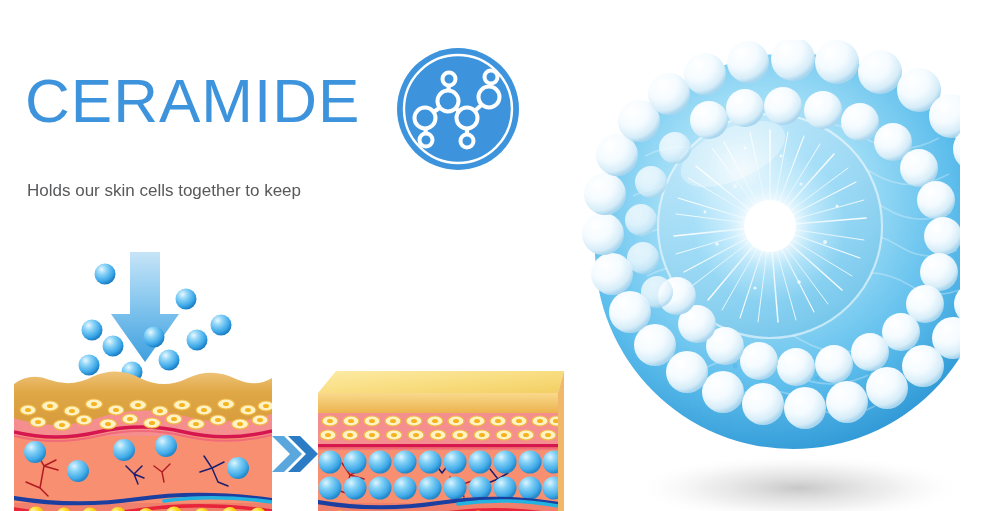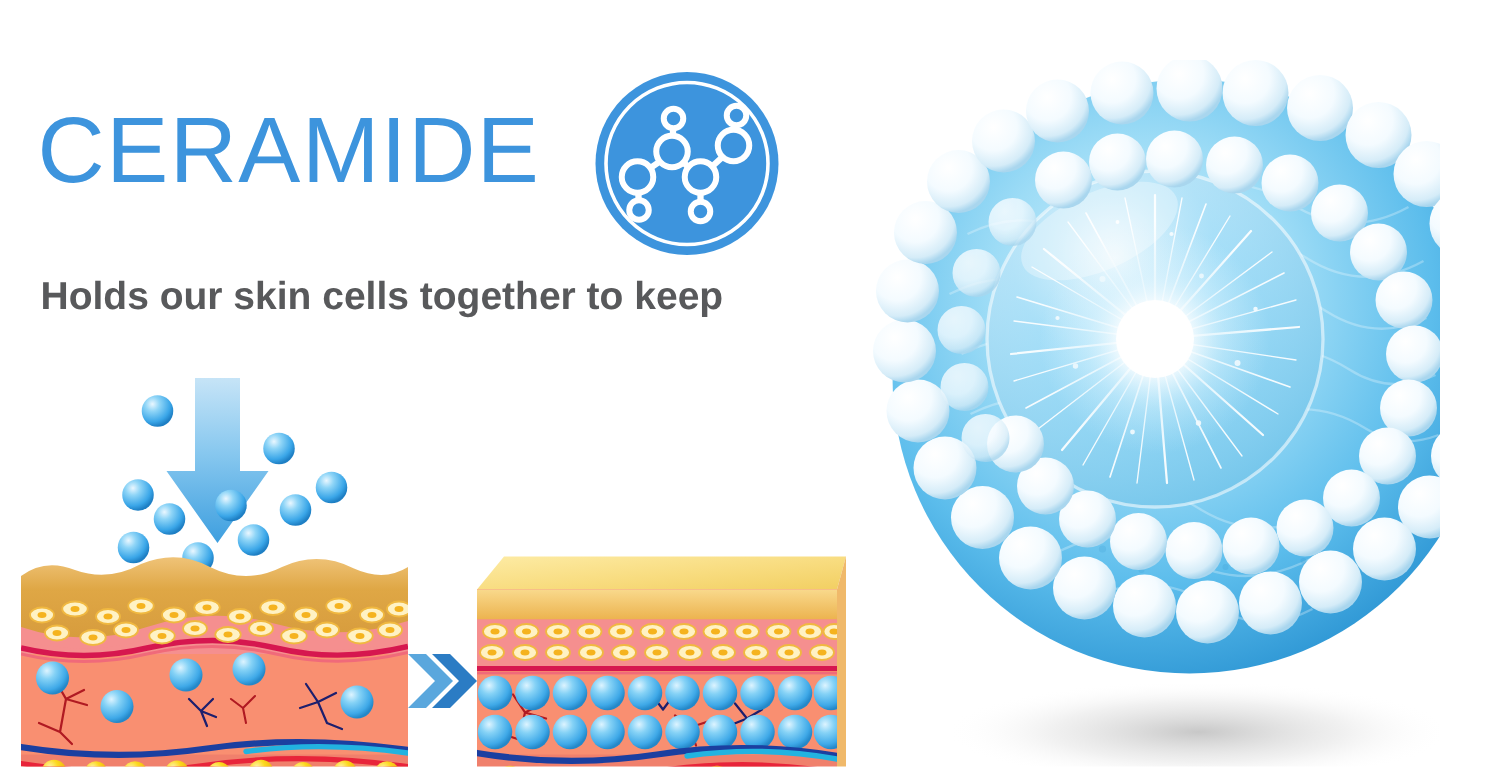--- a/index.html
+++ b/index.html
@@ -10,21 +10,21 @@
   #title{
     position:absolute;left:25px;top:30px;
     font-size:62px;letter-spacing:1px;font-weight:400;
     color:#3d94dd;line-height:1;white-space:nowrap;
   }
   
   #badge{position:absolute;left:393px;top:8px;width:130px;height:122px;}
   
   #subtitle{
     position:absolute;left:27px;top:140px;width:470px;
-    font-size:26px;font-weight:bold;color:#58595b;line-height:1.32;
+    font-size:17px;font-weight:normal;color:#58595b;line-height:1.32;
   }
   #subtitle .ln{display:block;}
   #subtitle .ln.l2{padding-left:8px;}
 
   
   #dropzone{position:absolute;left:75px;top:212px;width:190px;height:130px;}
 
   
   .skin{position:absolute;}
   #skinA{left:14px;top:330px;width:258px;height:175px;}

